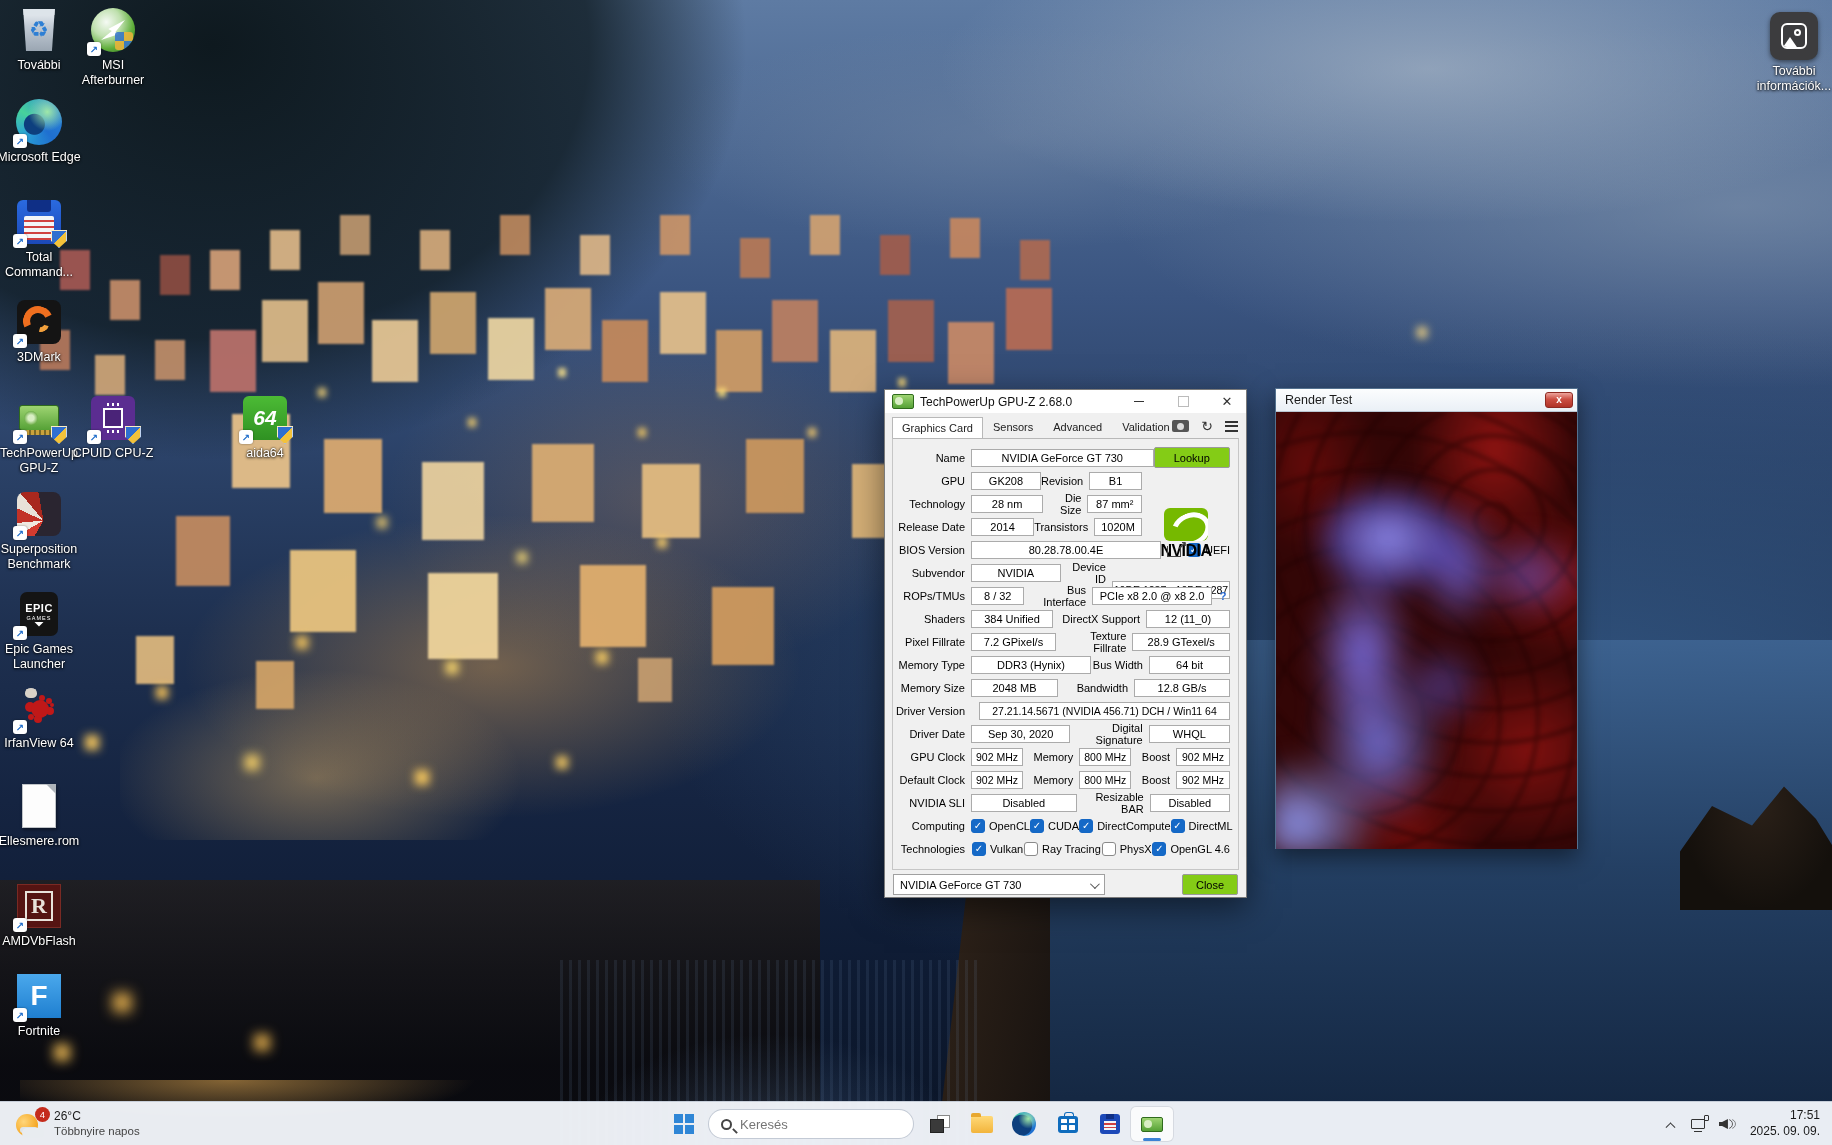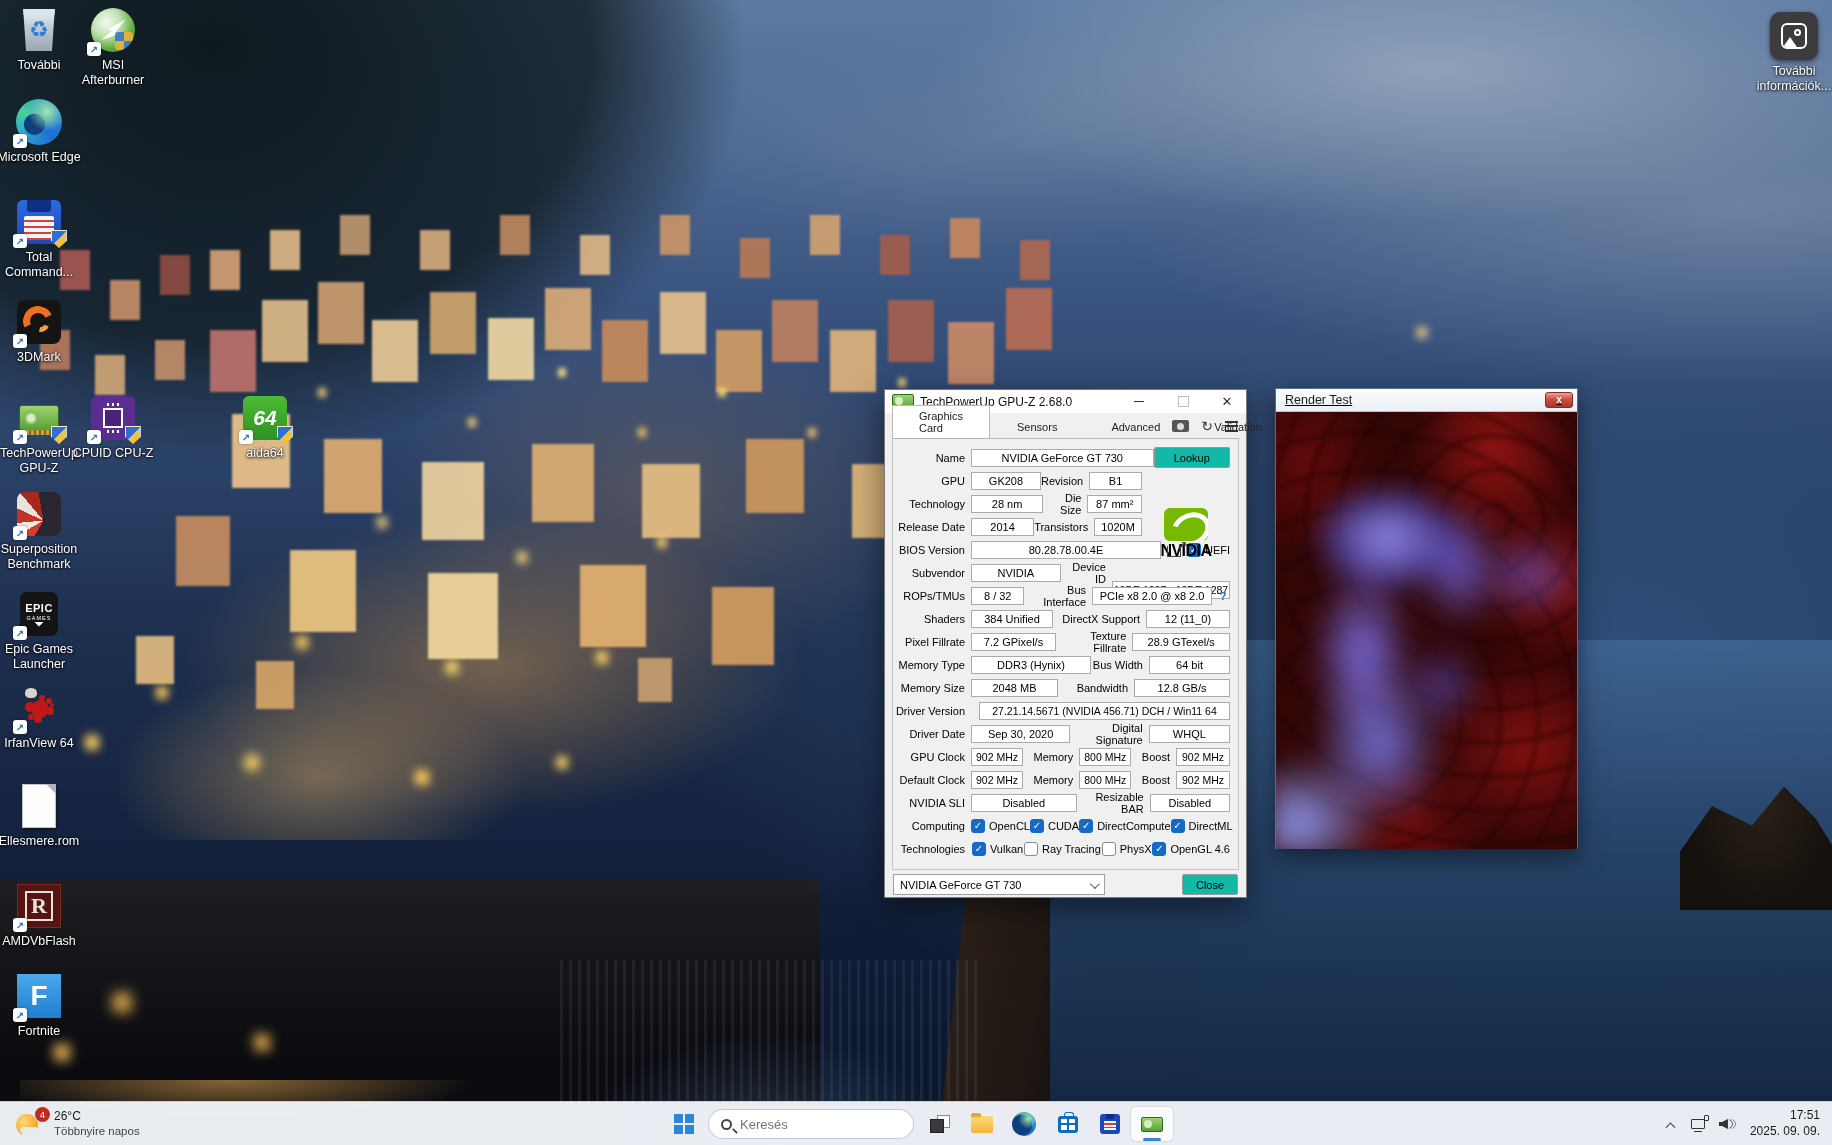--- a/index.html
+++ b/index.html
@@ -165,21 +165,21 @@
   
   .gpuz { position:absolute; left:884px; top:389px; width:363px; height:509px; background:#f0f0f0;
     border:1px solid #7a7a7a; box-shadow:0 10px 30px rgba(0,0,0,.5); font-size:11px; color:#000; }
   .gpuz-titlebar { height:23px; background:#fff; display:flex; align-items:center; padding-left:7px; gap:6px; }
   .gpuz-title { font-size:12px; color:#111; flex:1; }
   .winbtn { width:38px; height:23px; display:flex; align-items:center; justify-content:center; font-size:11px; color:#333; }
   .winbtn.min::before { content:""; width:10px; height:1px; background:#333; }
   .winbtn.max::before { content:""; width:9px; height:9px; border:1px solid #bbb; }
   .winbtn.close-x { font-size:13px; }
   .tabstrip { position:relative; height:25px; padding:4px 6px 0 7px; display:flex; align-items:flex-end; }
-  .tab { padding:3px 26px 4px; border:1px solid transparent; color:#222; }
+  .tab { padding:3px 9px 4px; border:1px solid transparent; color:#222; }
   .tab.active { background:#fff; border-color:#b8b8b8; border-bottom-color:#fff; position:relative; top:1px; padding-top:4px; }
   .tabicons { position:absolute; right:8px; top:6px; display:flex; align-items:center; gap:12px; }
   .ti-cam { width:17px; height:12px; background:#555; border-radius:2px; position:relative; }
   .ti-cam::before { content:""; position:absolute; left:5px; top:2.5px; width:7px; height:7px; border-radius:50%; background:#ddd; }
   .ti-refresh { font-size:14px; color:#333; line-height:1; }
   .ti-menu { display:flex; flex-direction:column; gap:2.5px; }
   .ti-menu span { width:13px; height:2px; background:#333; }
   .tabpage { position:relative; margin:0 7px; border:1px solid #c6c6c6; border-top-color:#b8b8b8; background:#f0f0f0;
     height:432px; padding:7px 0 0 0; }
   .frow { display:flex; align-items:center; height:23px; padding-right:8px; }
@@ -200,31 +200,31 @@
   .cb { width:14px; height:14px; border:1px solid #8a8a8a; border-radius:3px; background:#fff; display:inline-flex;
     align-items:center; justify-content:center; font-size:10px; color:#fff; flex:none; }
   .cb.on { background:#1569c7; border-color:#1467c5; }
   .cb.on::after { content:"\2713"; }
   .cbw { display:flex; align-items:center; gap:4px; }
   .gpuz-bottom { display:flex; align-items:center; padding:4px 8px 0 8px; gap:8px; }
   .card-select { width:212px; height:21px; background:#fff; border:1px solid #a0a0a0; display:flex; align-items:center;
     padding:0 6px; position:relative; }
   .card-select .chev { position:absolute; right:7px; top:7px; width:7px; height:7px; border-right:1.5px solid #555;
     border-bottom:1.5px solid #555; transform:rotate(45deg) translateY(-2px); }
-  .btn { height:21px; background:#14b8a6; border:1px solid #9a9a9a; border-radius:2px; display:flex; align-items:center;
+  .btn { height:21px; background:#84cc16; border:1px solid #9a9a9a; border-radius:2px; display:flex; align-items:center;
     justify-content:center; padding:0 10px; }
   .btn.lookup { width:80px; margin-left:auto; }
   .btn.close-btn { width:56px; margin-left:auto; }
   .help-q { width:14px; margin-left:4px; color:#2b6cd4; font-weight:bold; flex:none; text-align:center; }
 
   
   .rtwin { position:absolute; left:1275px; top:388px; width:303px; height:461px; border:1px solid #53718f;
     box-shadow:0 8px 22px rgba(0,0,0,.5); background:#2a0404; }
   .rt-titlebar { height:23px; background:linear-gradient(180deg,#fcfdfe,#eaf0f6); display:flex; align-items:center;
-    padding:0 4px 0 9px; border-bottom:1px solid #b9c6d2;text-decoration:underline; }
+    padding:0 4px 0 9px; border-bottom:1px solid #b9c6d2; }
   .rt-title { font-size:12.5px; color:#1a1a1a; flex:1; }
   .rt-close { width:28px; height:16px; background:linear-gradient(180deg,#eda49c,#cc4f43 45%,#b03328);
     border:1px solid #8e2a22; border-radius:3px; color:#fff; font-size:10px; font-weight:bold; display:flex;
     align-items:center; justify-content:center; line-height:1; }
   .rt-canvas { position:relative; width:100%; height:437px; overflow:hidden; background:#2d0505; }
   .rt-red { position:absolute; inset:-20px;
     background:
       radial-gradient(ellipse 120px 160px at 70% 12%, rgba(150,20,18,.9), transparent 70%),
       radial-gradient(ellipse 140px 120px at 90% 40%, rgba(130,16,14,.85), transparent 70%),
       radial-gradient(ellipse 150px 140px at 80% 75%, rgba(140,18,16,.85), transparent 70%),

